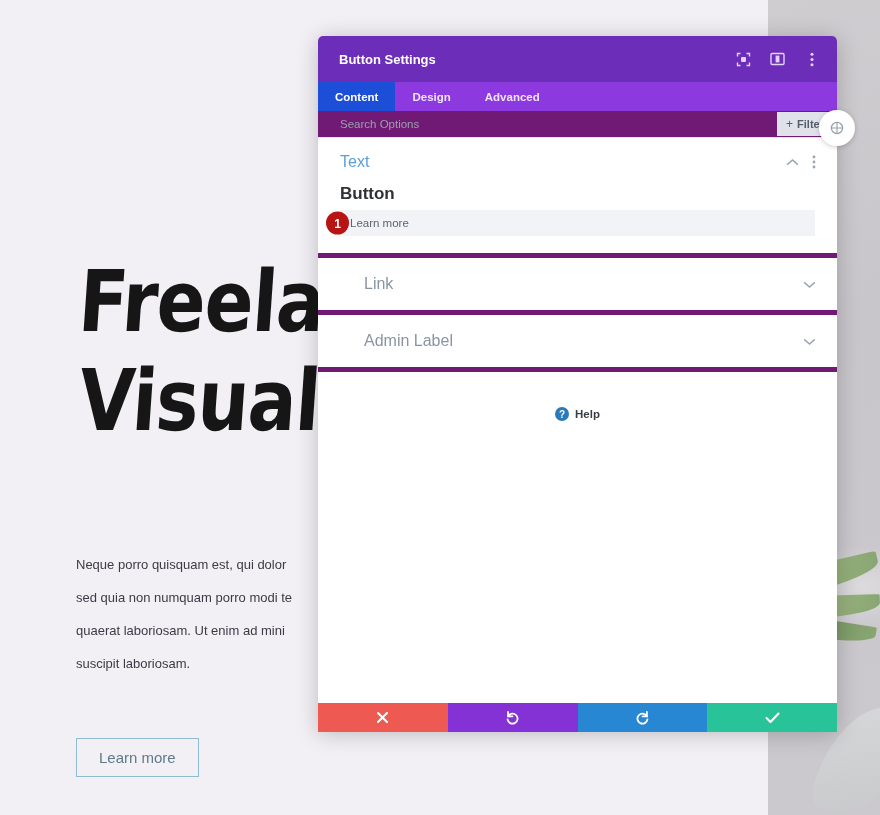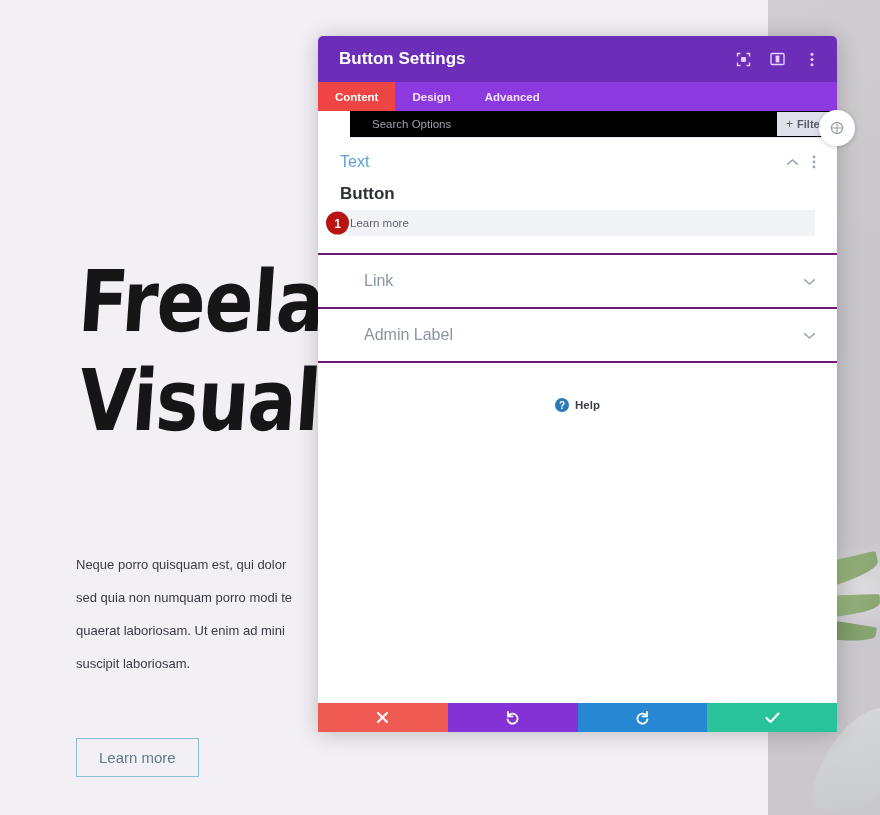--- a/index.html
+++ b/index.html
@@ -55,62 +55,62 @@
   .modal {
     position:absolute; left:318px; top:36px; width:519px; height:696px;
     background:#fff; border-radius:5px 5px 0 0;
     box-shadow:0 2px 22px rgba(0,0,0,.22);
     display:flex; flex-direction:column; overflow:visible; z-index:5;
   }
   .modal-header {
     height:46px; background:#6c2eb9; border-radius:5px 5px 0 0;
     display:flex; align-items:center; padding:0 14px 0 21px; flex:none;
   }
-  .modal-title { color:#fff; font-size:17px; font-weight:700; flex:1; }
+  .modal-title { color:#fff; font-size:13px; font-weight:700; flex:1; }
   .hdr-icons { display:flex; align-items:center; gap:11px; }
   .hdr-icon {
     width:23px; height:23px; display:flex; align-items:center; justify-content:center;
     color:#e3d4f5; cursor:pointer;
   }
   .hdr-icon svg { display:block; }
 
   .circle-btn {
     position:absolute; right:-18px; top:74px; width:36px; height:36px;
     border-radius:50%; background:#fff; box-shadow:0 1px 5px rgba(0,0,0,.2);
     display:flex; align-items:center; justify-content:center;
     color:#9aa0a8; z-index:7; cursor:pointer;
   }
 
   .tabs { height:29px; background:#8d39e0; display:flex; flex:none; }
   .tab {
     padding:0 17px; display:flex; align-items:center; justify-content:center;
     color:#f0e4fd; font-size:11.5px; font-weight:700; cursor:pointer;
   }
-  .tab.active { background:#ef4444; color:#fff; }
+  .tab.active { background:#1d4ed8; color:#fff; }
 
   .searchbar {
-    height:27px; background:#000000; border-bottom:1px solid #e6e8ef;
-    display:flex; align-items:center; padding:0 4px 0 22px; flex:none;margin-left:32px;
+    height:27px; background:#701a75; border-bottom:1px solid #e6e8ef;
+    display:flex; align-items:center; padding:0 4px 0 22px; flex:none;
   }
   .search-input {
     flex:1; border:0; background:transparent; outline:none;
     font-family:"Liberation Sans", sans-serif;
     font-size:11.5px; color:#8d939e;
   }
   .search-input::placeholder { color:#9aa0ac; }
   .filter-btn {
     background:#dfe2e9; color:#555d6b; font-size:11px; font-weight:700;
     padding:5px 9px; border:0; cursor:pointer; display:flex; align-items:center; gap:4px;
     font-family:"Liberation Sans", sans-serif;
   }
   .filter-plus { font-size:12px; font-weight:400; }
 
   .modal-body { flex:1; background:#fff; overflow:hidden; position:relative; }
 
-  .section { border-bottom:2px solid #701a75; position:relative; }
+  .section { border-bottom:5px solid #701a75; position:relative; }
   .section-head {
     display:flex; align-items:center; padding:15px 21px 13px 22px; cursor:pointer;
   }
   .section-title { flex:1; font-size:16px; color:#8a95a3; font-weight:400; }
   .section-title.open { color:#5b9fd6; }
   .sec-ctrl { display:flex; align-items:center; gap:13px; color:#9aa5b3; }
   .sec-ctrl svg { display:block; }
 
   .field { padding:0 22px 17px 22px; position:relative; }
   .field-label { font-size:17px; font-weight:700; color:#2e3136; margin-bottom:6px; }

